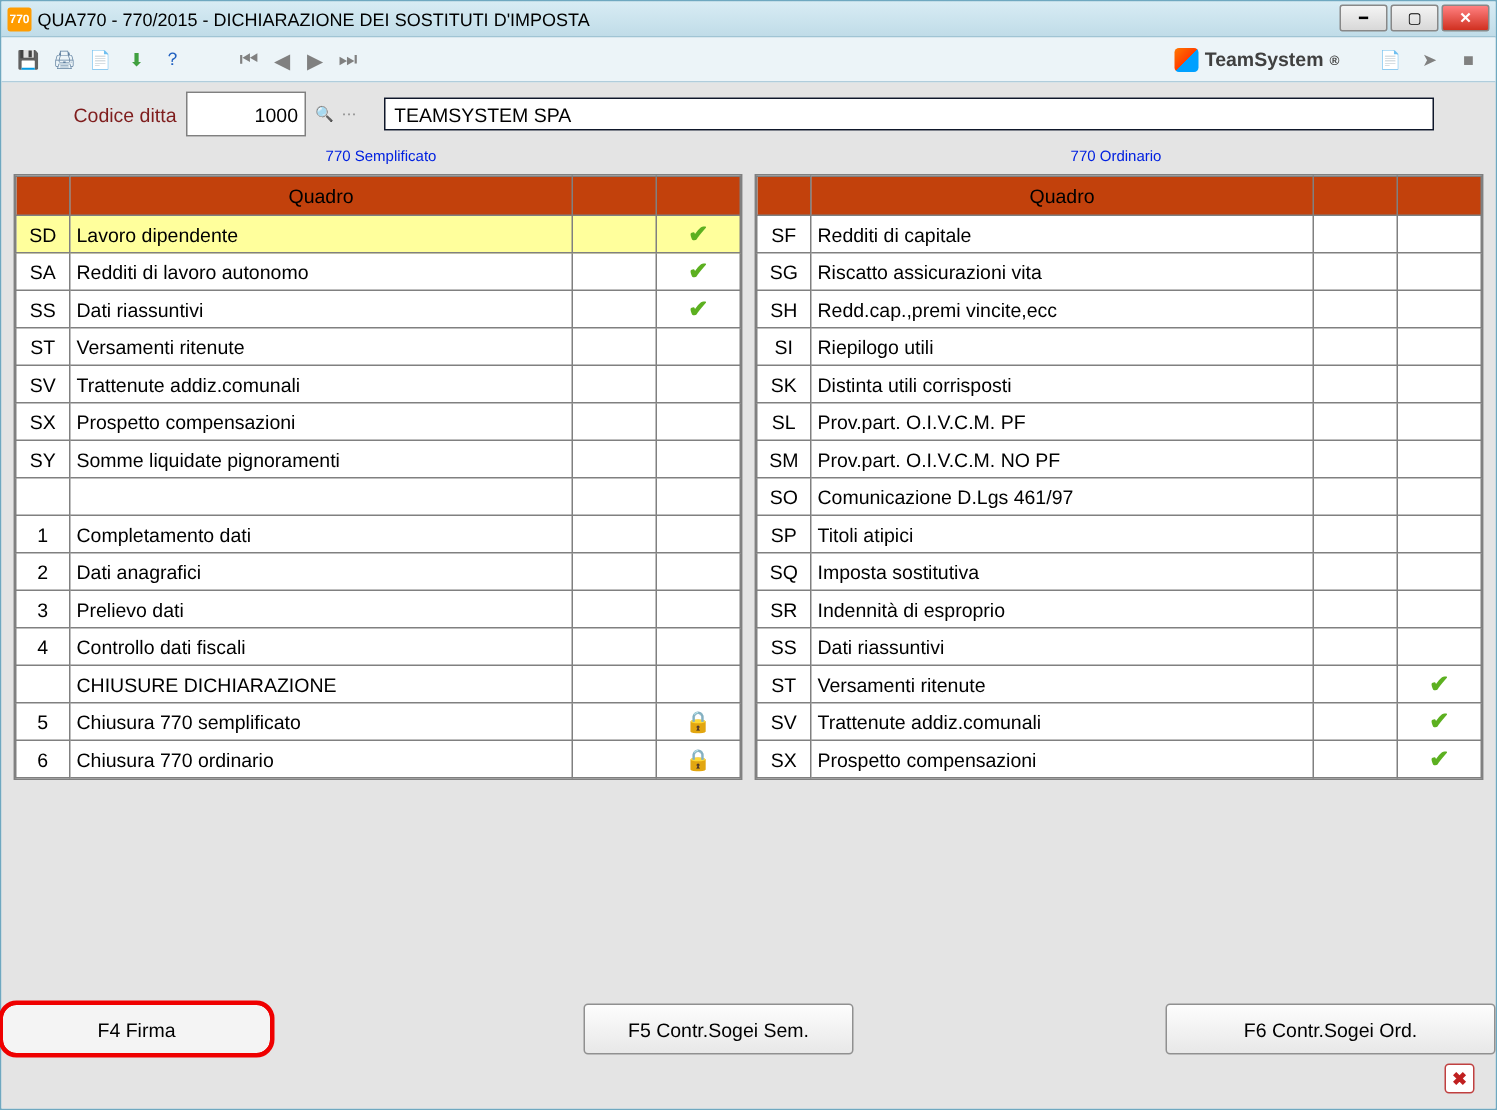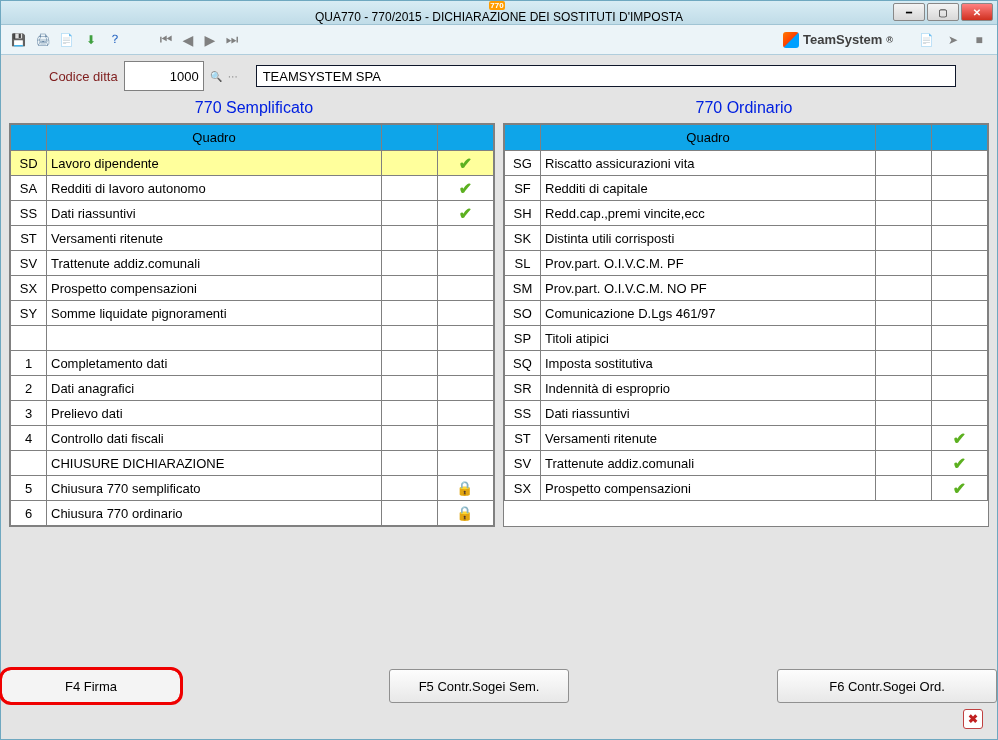--- a/index.html
+++ b/index.html
@@ -18,21 +18,20 @@
   border: 1px solid #6fa8c0;
   position: relative;
 }
 .titlebar {
   height: 24px;
   background: linear-gradient(#d8ecf4,#c0dce8);
   display: flex;
   align-items: center;
   padding: 0 4px;
   border-bottom: 1px solid #a0c4d4;
-  flex-direction: column;
 }
 .titlebar .app-icon {
   width: 16px; height: 16px;
   background: #ff9c00;
   color: #fff;
   font-size: 8px;
   font-weight: bold;
   display:flex;align-items:center;justify-content:center;
   border-radius:2px;
   margin-right:4px;
@@ -75,26 +74,26 @@
 .codice-val {
   width:80px; height:22px; border:1px solid #808080; background:#fff; text-align:right; padding:14px 4px; font-size:13px;
 }
 .mini-icons { display:flex; gap:2px; }
 .mini-icon { width:14px;height:14px;display:flex;align-items:center;justify-content:center;font-size:10px;color:#888; }
 .ditta-name {
   flex:1; height:22px; border:1px solid #0f172a; background:#fff; padding:2px 6px; font-size:13px;
   margin-left:10px; max-width:700px;
 }
 .headers-row { display:flex; margin:6px 0 6px 0; }
-.hdr-link { flex:1; text-align:center; color:#0020e0; font-size:16px; cursor:pointer; }
+.hdr-link { flex:1; text-align:center; color:#0020e0; font-size:10px; cursor:pointer; }
 
 .tables-row { display:flex; gap:8px; }
 .tbl-wrap { flex:1; border:1px solid #808080; background:#fff; }
 table { border-collapse:collapse; width:100%; font-size:13px; }
-th { background:#0ea5e9; border:1px solid #808080; height:26px; font-weight:normal; text-align:center; }
+th { background:#c2410c; border:1px solid #808080; height:26px; font-weight:normal; text-align:center; }
 th.col-code { width:36px; }
 th.col-desc { }
 th.col-a { width:56px; }
 th.col-b { width:56px; }
 td { border:1px solid #808080; height:25px; padding:2px 4px; }
 td.c-code { text-align:center; width:36px;margin-left:25px; }
 td.c-a, td.c-b { width:56px; text-align:center; }
 tr.selected td { background:#ffff9c; }
 .check { color:#5cb020; font-size:16px; font-weight:bold; }
 .lock { color:#c0a020; font-size:14px; }
@@ -291,34 +290,40 @@
           <thead>
             <tr>
               <th class="col-code"></th>
               <th class="col-desc">Quadro</th>
               <th class="col-a"></th>
               <th class="col-b"></th>
             </tr>
           </thead>
           <tbody id="tbody-right">
               <tr>
+                <td class="c-code">SF</td>
+                <td>Redditi di capitale</td>
+                <td class="c-a"></td>
+                <td class="c-b"></td>
+              </tr>
+              <tr>
                 <td class="c-code">SG</td>
                 <td>Riscatto assicurazioni vita</td>
                 <td class="c-a"></td>
                 <td class="c-b"></td>
               </tr>
               <tr>
-                <td class="c-code">SF</td>
-                <td>Redditi di capitale</td>
-                <td class="c-a"></td>
-                <td class="c-b"></td>
-              </tr>
-              <tr>
                 <td class="c-code">SH</td>
                 <td>Redd.cap.,premi vincite,ecc</td>
+                <td class="c-a"></td>
+                <td class="c-b"></td>
+              </tr>
+              <tr>
+                <td class="c-code">SI</td>
+                <td>Riepilogo utili</td>
                 <td class="c-a"></td>
                 <td class="c-b"></td>
               </tr>
               <tr>
                 <td class="c-code">SK</td>
                 <td>Distinta utili corrisposti</td>
                 <td class="c-a"></td>
                 <td class="c-b"></td>
               </tr>
               <tr>

